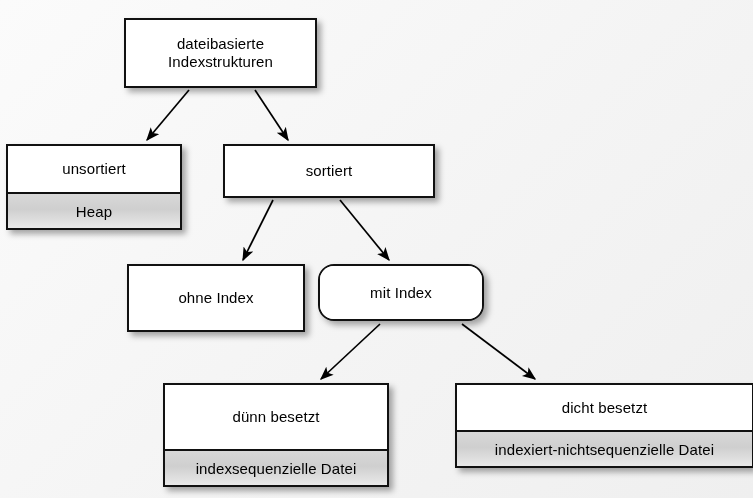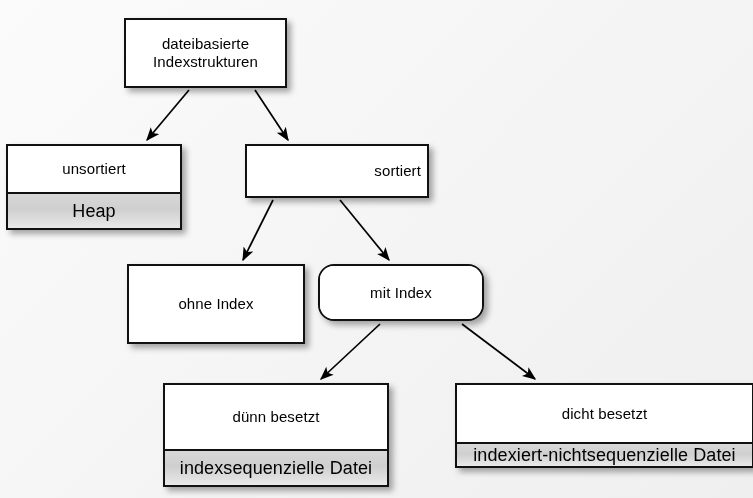--- a/index.html
+++ b/index.html
@@ -54,21 +54,21 @@
   }
   .node .subtitle {
     flex: 0 0 auto;
     border-top: 2px solid #111111;
     background: linear-gradient(to bottom, #d8d8d8 0%, #cfcfcf 45%, #e9e9e9 100%);
     color: #000000;
     display: flex;
     align-items: center;
     justify-content: center;
     text-align: center;
-    font-size: 18px;
+    font-size: 15px;
     letter-spacing: 0.1px;
     padding: 2px 6px;
     box-sizing: border-box;
   }
 </style>
 </head>
 <body>
 
 <div id="canvas">
 
@@ -82,40 +82,40 @@
         <line x1="189" y1="90" x2="147" y2="140" marker-end="url(#arrowhead)"></line>
         <line x1="255" y1="90" x2="288" y2="140" marker-end="url(#arrowhead)"></line>
         <line x1="273" y1="200" x2="243" y2="260" marker-end="url(#arrowhead)"></line>
         <line x1="340" y1="200" x2="389" y2="260" marker-end="url(#arrowhead)"></line>
         <line x1="380" y1="324" x2="321" y2="379" marker-end="url(#arrowhead)"></line>
         <line x1="462" y1="324" x2="535" y2="379" marker-end="url(#arrowhead)"></line>
       </g>
   </svg>
 
   <div id="node-layer">
-      <div class="node" style="left: 124px; top: 18px; width: 163px; height: 70px; justify-content: center;">
+      <div class="node" style="left: 124px; top: 18px; width: 193px; height: 70px; justify-content: center;">
         <div class="title">dateibasierte
 Indexstrukturen</div>
       </div>
       <div class="node" style="left: 6px; top: 144px; width: 176px; height: 86px;">
         <div class="title">unsortiert</div>
         <div class="subtitle" style="height: 36px;">Heap</div>
       </div>
-      <div class="node" style="left: 245px; top: 144px; width: 184px; height: 54px; align-items: flex-end;">
+      <div class="node" style="left: 223px; top: 144px; width: 212px; height: 54px;">
         <div class="title">sortiert</div>
       </div>
-      <div class="node" style="left: 127px; top: 264px; width: 178px; height: 80px;">
+      <div class="node" style="left: 127px; top: 264px; width: 178px; height: 68px;">
         <div class="title">ohne Index</div>
       </div>
       <div class="node" style="left: 318px; top: 264px; width: 166px; height: 57px; border-radius: 16px;">
         <div class="title">mit Index</div>
       </div>
       <div class="node" style="left: 163px; top: 383px; width: 226px; height: 104px;">
         <div class="title">dünn besetzt</div>
         <div class="subtitle" style="height: 36px;">indexsequenzielle Datei</div>
       </div>
       <div class="node" style="left: 417px; top: 383px; width: 299px; height: 85px; margin-left: 38px;">
         <div class="title">dicht besetzt</div>
-        <div class="subtitle" style="height: 24px;">indexiert-nichtsequenzielle Datei</div>
+        <div class="subtitle" style="height: 36px;">indexiert-nichtsequenzielle Datei</div>
       </div>
     </div>
 
 </div>
 
 </body></html>

